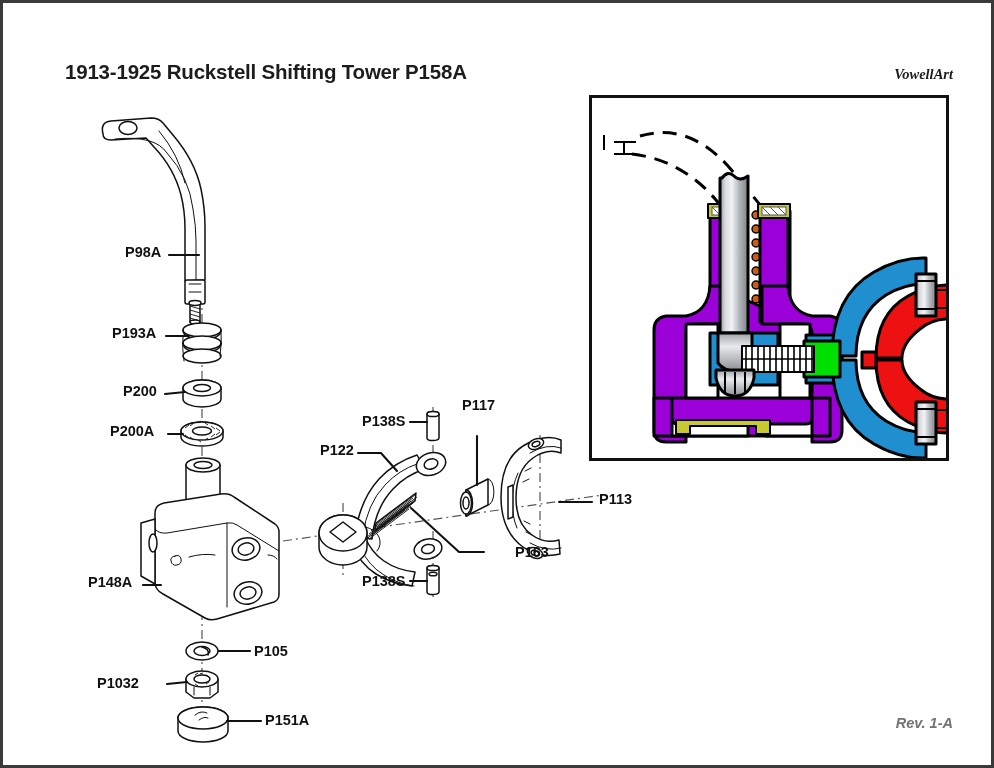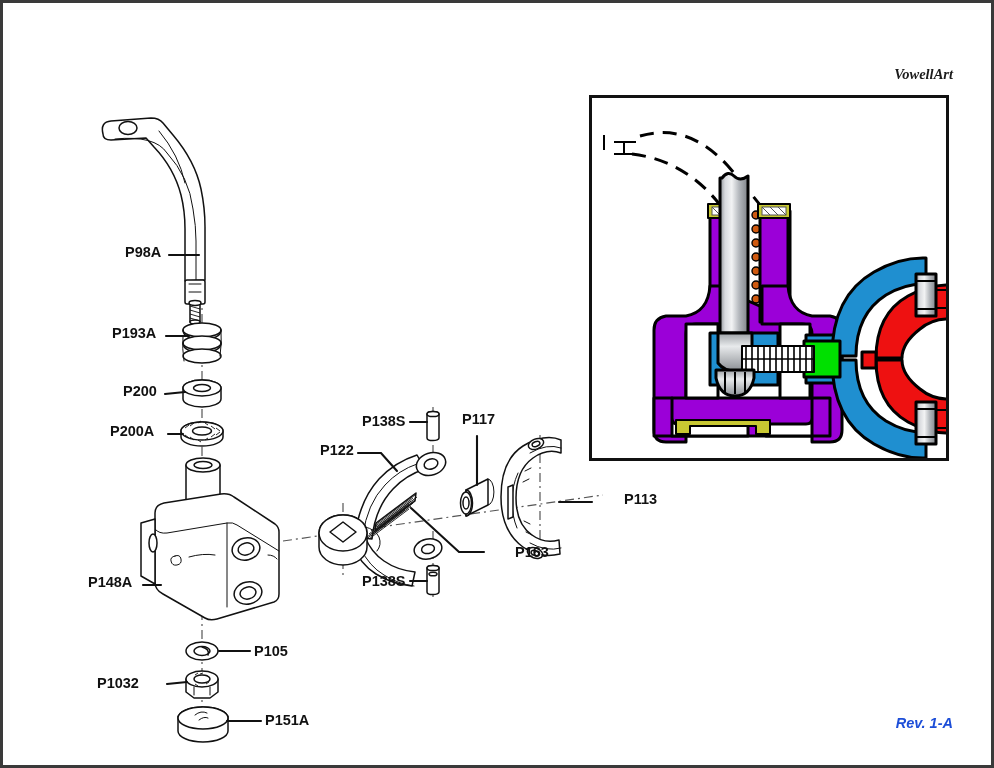--- a/index.html
+++ b/index.html
@@ -12,37 +12,38 @@
     position:absolute;left:62px;top:57px;
     font-size:20.5px;font-weight:bold;color:#1c1c1c;letter-spacing:-0.2px;
     white-space:nowrap;
   }
   #brand{
     position:absolute;right:38px;top:63px;
     font-size:14.5px;font-weight:bold;font-style:italic;color:#1c1c1c;font-family:Liberation Serif, serif;
   }
   #rev{
     position:absolute;right:38px;top:712px;
-    font-size:14.5px;font-weight:bold;font-style:italic;color:#1d4ed8;margin-left:12px;
+    font-size:14.5px;font-weight:bold;font-style:italic;color:#737373;margin-left:12px;
   }
   .lbl{
     position:absolute;font-size:14.5px;font-weight:bold;color:#111;
     white-space:nowrap;line-height:1;
   }
   #exploded,#inset-svg{position:absolute;left:0;top:0;}
   #inset{
     position:absolute;left:586px;top:92px;width:360px;height:366px;
     border:3px solid #111;background:#ffffff;box-sizing:border-box;
   }
 </style>
 </head>
 <body>
 
 <div id="page">
 
+  <div id="title">1913-1925 Ruckstell Shifting Tower P158A</div>
   <div id="brand">VowellArt</div>
   <div id="rev">Rev. 1-A</div>
 
   <svg id="exploded" width="994" height="768" viewBox="0 0 994 768">
     <defs>
       <style>
         .ln{fill:none;stroke:#111;stroke-width:1.5;stroke-linecap:round;stroke-linejoin:round;}
         .ln2{fill:#fff;stroke:#111;stroke-width:1.5;stroke-linejoin:round;}
         .thin{fill:none;stroke:#111;stroke-width:1;stroke-linecap:round;}
         .lead{fill:none;stroke:#111;stroke-width:2.1;stroke-linecap:round;}
@@ -238,23 +239,23 @@
   <div class="lbl" style="left:109px;top:323px">P193A</div>
   <div class="lbl" style="left:120px;top:381px">P200</div>
   <div class="lbl" style="left:107px;top:421px">P200A</div>
   <div class="lbl" style="left:85px;top:572px">P148A</div>
   <div class="lbl" style="left:251px;top:641px">P105</div>
   <div class="lbl" style="left:94px;top:673px">P1032</div>
   <div class="lbl" style="left:262px;top:710px">P151A</div>
   <div class="lbl" style="left:317px;top:440px">P122</div>
   <div class="lbl" style="left:359px;top:411px">P138S</div>
   <div class="lbl" style="left:359px;top:571px">P138S</div>
-  <div class="lbl" style="left:459px;top:409px">P117</div>
+  <div class="lbl" style="left:459px;top:395px">P117</div>
   <div class="lbl" style="left:512px;top:542px">P163</div>
-  <div class="lbl" style="left:621px;top:489px">P113</div>
+  <div class="lbl" style="left:596px;top:489px">P113</div>
 
   <div id="inset">
     <svg id="inset-svg" width="354" height="360" viewBox="0 0 354 360">
       <defs>
         <style>
           .o{stroke:#000;stroke-width:3;stroke-linejoin:round;}
           .o2{stroke:#000;stroke-width:2;stroke-linejoin:round;}
           .dash{fill:none;stroke:#000;stroke-width:3;stroke-dasharray:14 9;stroke-linecap:butt;}
         </style>
         <linearGradient id="steel" x1="0" y1="0" x2="1" y2="0">

